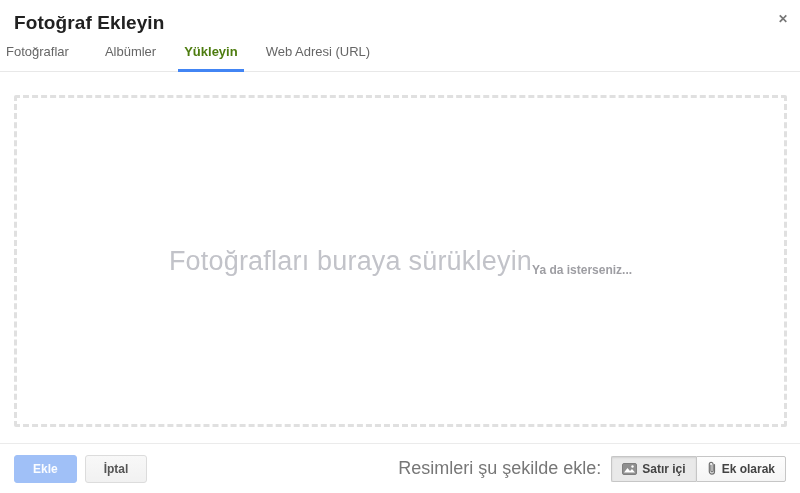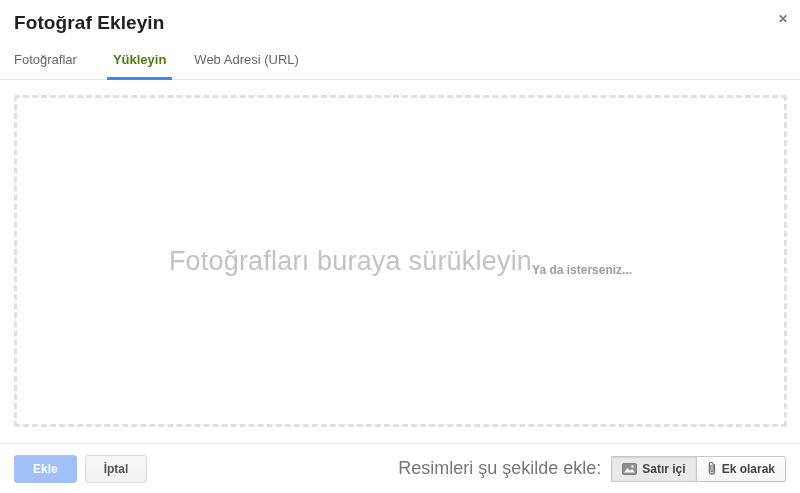--- a/index.html
+++ b/index.html
@@ -34,24 +34,22 @@
     font-size: 12px;
     font-weight: bold;
     color: #767676;
     cursor: pointer;
   }
 
   
   .tab-bar {
     display: flex;
     align-items: flex-end;
-    padding-left: 8px;
     height: 32px;
     border-bottom: 1px solid #e8e8e8;
-    margin-top: 8px;
   }
   .tab {
     font-size: 13px;
     color: #666666;
     padding: 0 6px 10px 6px;
     margin-right: 16px;
     cursor: pointer;
     border-bottom: 3px solid transparent;
     margin-bottom: -1px;
   }
@@ -171,20 +169,21 @@
 </head>
 <body>
 
 <div class="dialog-header">
   <div class="dialog-title">Fotoğraf Ekleyin</div>
   <div class="close-btn">✕</div>
 </div>
 
 <div class="tab-bar">
   <div class="tab">Fotoğraflar</div>
+  <div class="tab">Albümler</div>
   <div class="tab active">Yükleyin</div>
   <div class="tab">Web Adresi (URL)</div>
 </div>
 
 <div class="dropzone">
   <div class="dz-headline">Fotoğrafları buraya sürükleyin</div>
   <div class="dz-subtext">Ya da isterseniz...</div>
 </div>
 
 <div class="footer">

